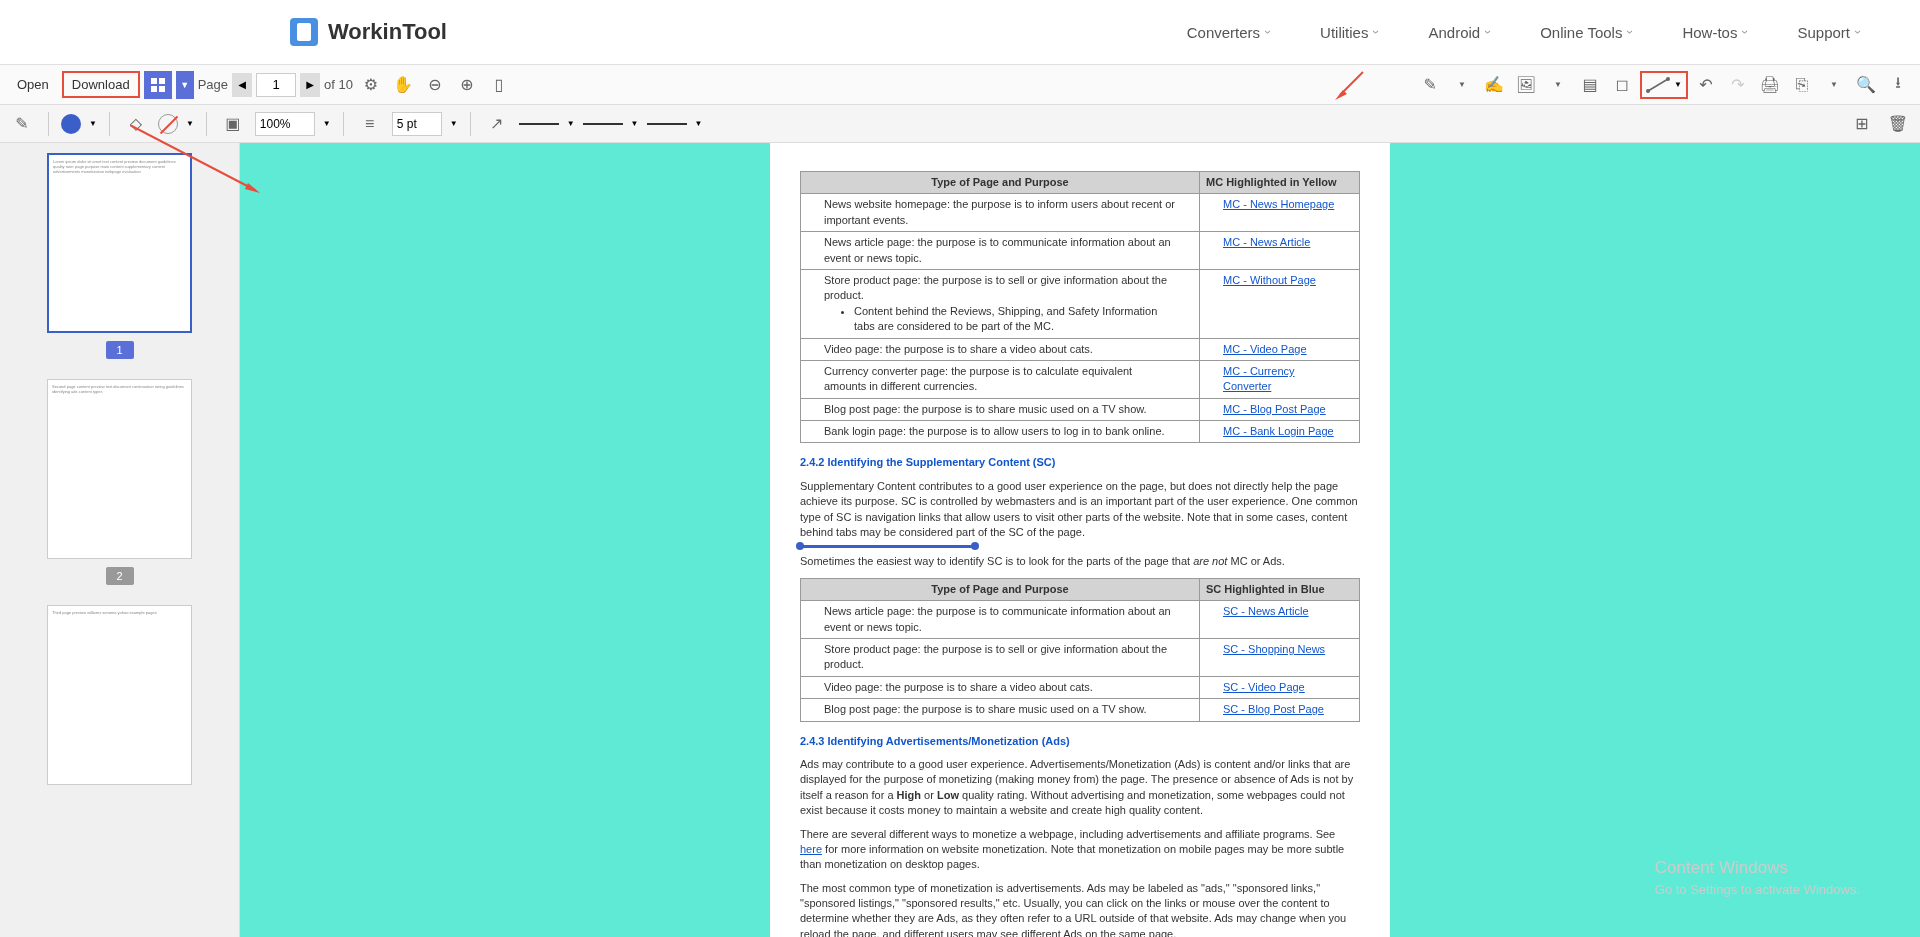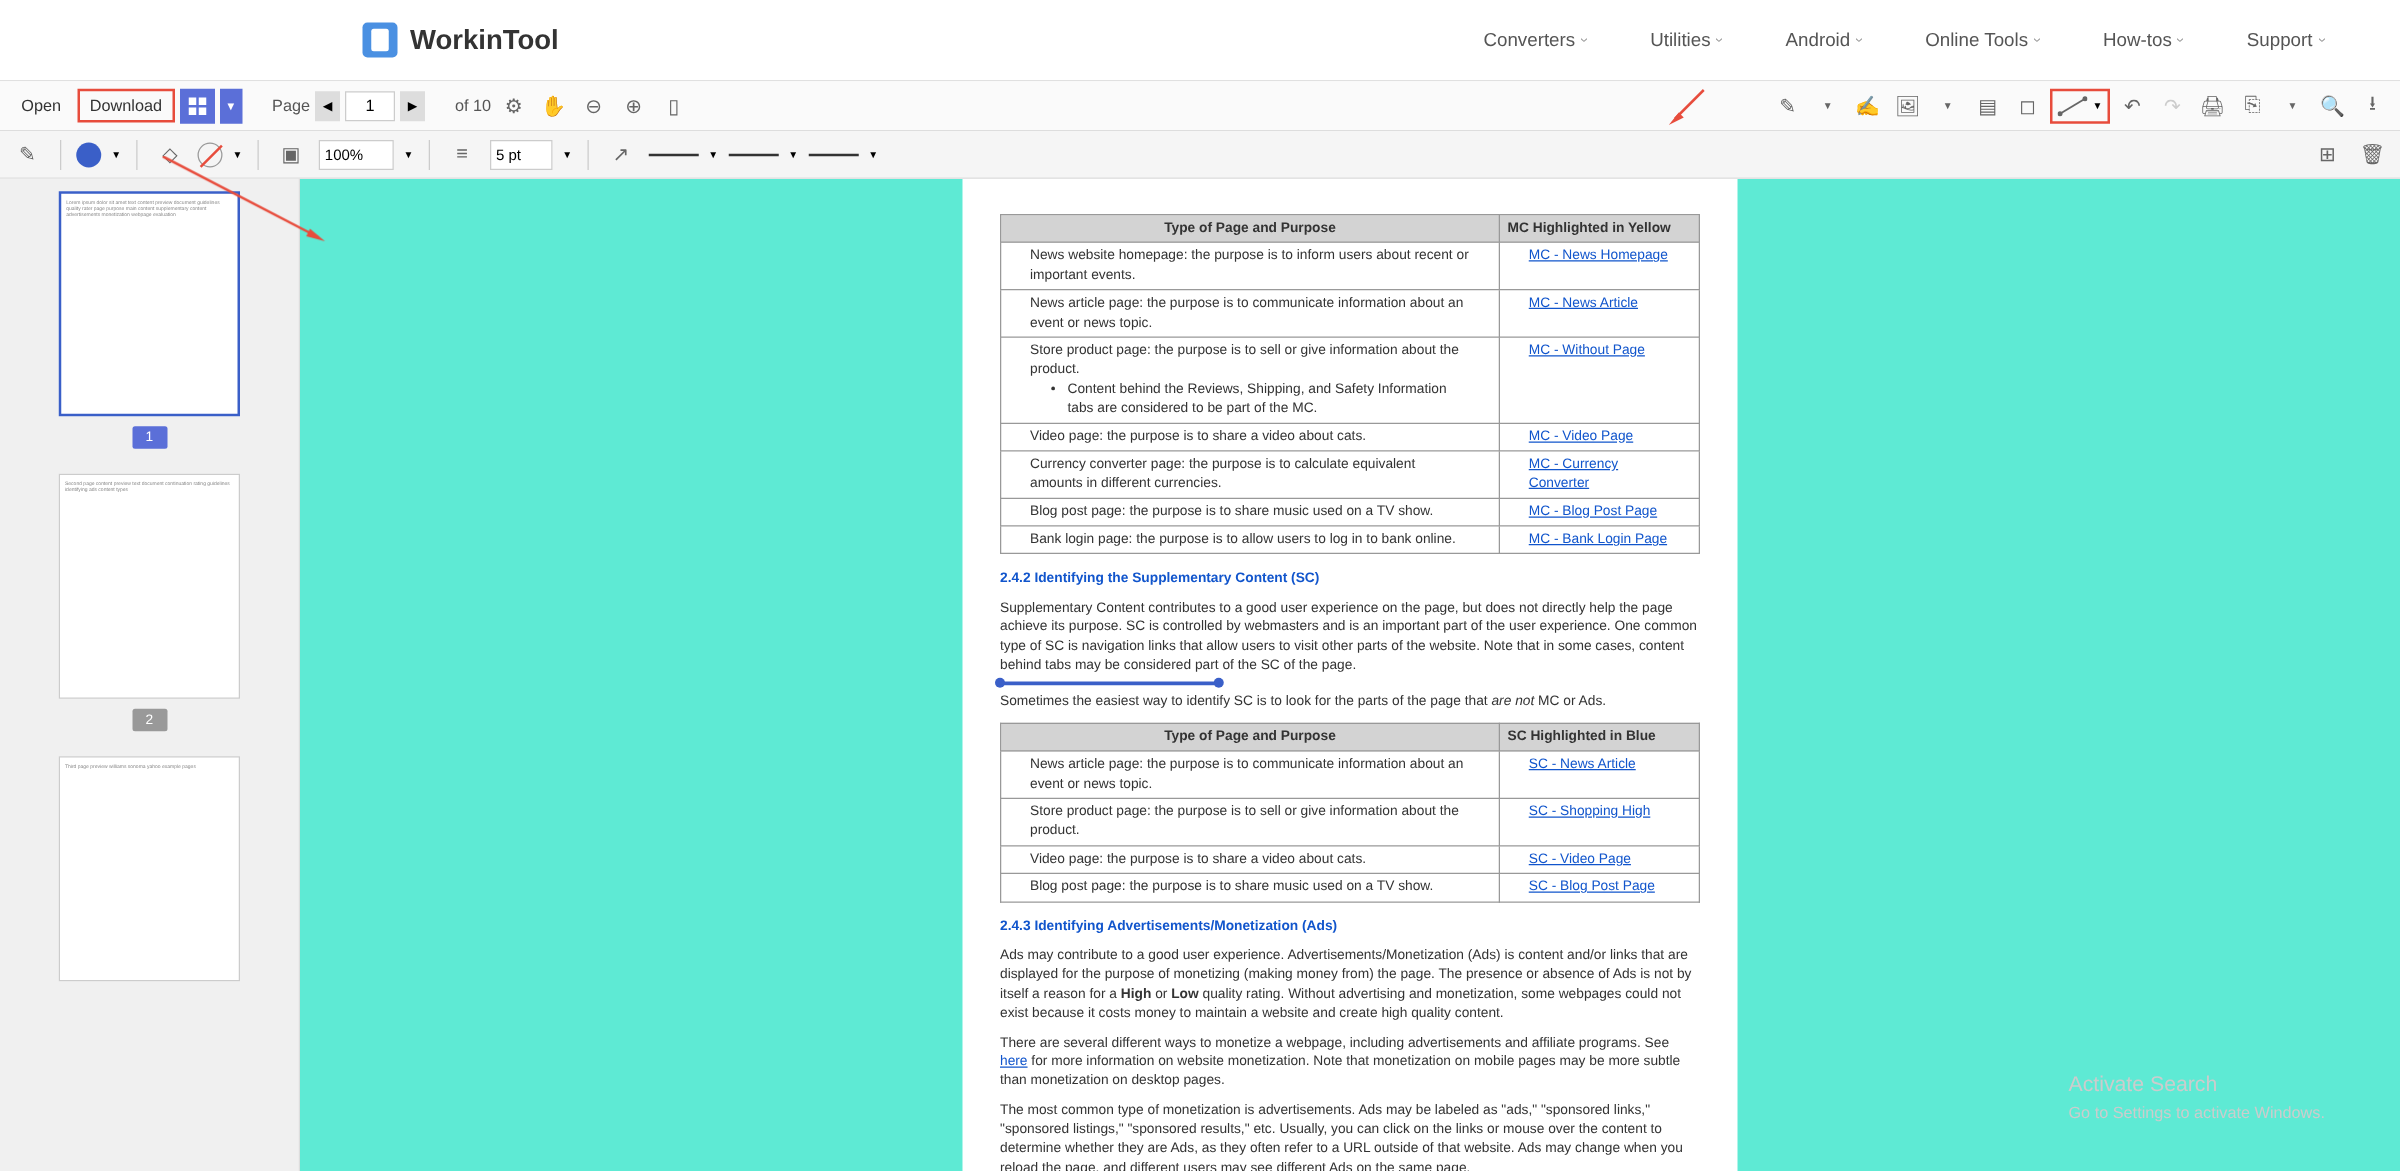--- a/index.html
+++ b/index.html
@@ -14,21 +14,21 @@
 .nav-item { color: #555; font-size: 15px; cursor: pointer; display: flex; align-items: center; }
 .nav-item::after { content: '›'; transform: rotate(90deg); margin-left: 6px; font-size: 12px; color: #999; }
 
 .toolbar { height: 40px; display: flex; align-items: center; padding: 0 8px; border-bottom: 1px solid #ddd; background: #fafafa; gap: 4px; }
 .tb-btn { padding: 4px 8px; font-size: 13px; color: #333; cursor: pointer; border: 1px solid transparent; }
 .tb-btn.highlight { border: 2px solid #e74c3c; }
 .tb-grid-btn { width: 28px; height: 28px; background: #5b6fd8; display: flex; align-items: center; justify-content: center; }
 .tb-grid-icon { width: 14px; height: 14px; display: grid; grid-template-columns: 1fr 1fr; gap: 2px; }
 .tb-grid-icon div { background: #fff; }
 .tb-dropdown-arrow { width: 18px; height: 28px; background: #5b6fd8; display: flex; align-items: center; justify-content: center; font-size: 9px; color: #fff; }
-.tb-page-label { font-size: 13px; color: #555; margin-left: 20px; }
+.tb-page-label { font-size: 13px; color: #555; margin-left: 0; }
 .tb-page-input { width: 40px; height: 24px; text-align: center; border: 1px solid #ccc; background: #fff; font-size: 13px; }
 .tb-nav-btn { width: 20px; height: 24px; background: #ddd; display: flex; align-items: center; justify-content: center; font-size: 10px; cursor: pointer; }
 .tb-icon { width: 28px; height: 28px; display: flex; align-items: center; justify-content: center; cursor: pointer; color: #666; }
 .tb-spacer { flex: 1; }
 .tb-line-btn { border: 2px solid #e74c3c; padding: 2px 4px; display: flex; align-items: center; }
 
 .toolbar2 { height: 38px; display: flex; align-items: center; padding: 0 8px; border-bottom: 1px solid #ddd; background: #f5f5f5; gap: 8px; }
 .color-circle { width: 20px; height: 20px; border-radius: 50%; background: #3a5fc8; }
 .no-fill { width: 20px; height: 20px; border-radius: 50%; border: 1px solid #999; position: relative; }
 .no-fill::after { content: ''; position: absolute; width: 24px; height: 2px; background: #e74c3c; transform: rotate(-45deg); top: 9px; left: -2px; }
@@ -238,21 +238,21 @@
             <tr>
           <th>Type of Page and Purpose</th>
           <th>SC Highlighted in Blue</th>
         </tr>
         <tr>
               <td>News article page: the purpose is to communicate information about an event or news topic.</td>
               <td><a class="doc-link">SC - News Article</a></td>
             </tr>
         <tr>
               <td>Store product page: the purpose is to sell or give information about the product.</td>
-              <td><a class="doc-link">SC - Shopping High</a></td>
+              <td><a class="doc-link">SC - Shopping News</a></td>
             </tr>
         <tr>
               <td>Video page: the purpose is to share a video about cats.</td>
               <td><a class="doc-link">SC - Video Page</a></td>
             </tr>
         <tr>
               <td>Blog post page: the purpose is to share music used on a TV show.</td>
               <td><a class="doc-link">SC - Blog Post Page</a></td>
             </tr>
       </tbody>
@@ -270,15 +270,15 @@
 <svg class="arrow-annotation arrow1">
   <line x1="28" y1="2" x2="5" y2="25" stroke="#e74c3c" stroke-width="2"></line>
   <polygon points="0,30 8,20 12,24" fill="#e74c3c"></polygon>
 </svg>
 <svg class="arrow-annotation arrow2">
   <line x1="0" y1="0" x2="125" y2="65" stroke="#e74c3c" stroke-width="2"></line>
   <polygon points="130,68 118,58 115,64" fill="#e74c3c"></polygon>
 </svg>
 
 <div class="watermark">
-  <div class="watermark-title">Activate Search</div>
+  <div class="watermark-title">Content Windows</div>
   <div>Go to Settings to activate Windows.</div>
 </div>
 
 </body></html>

